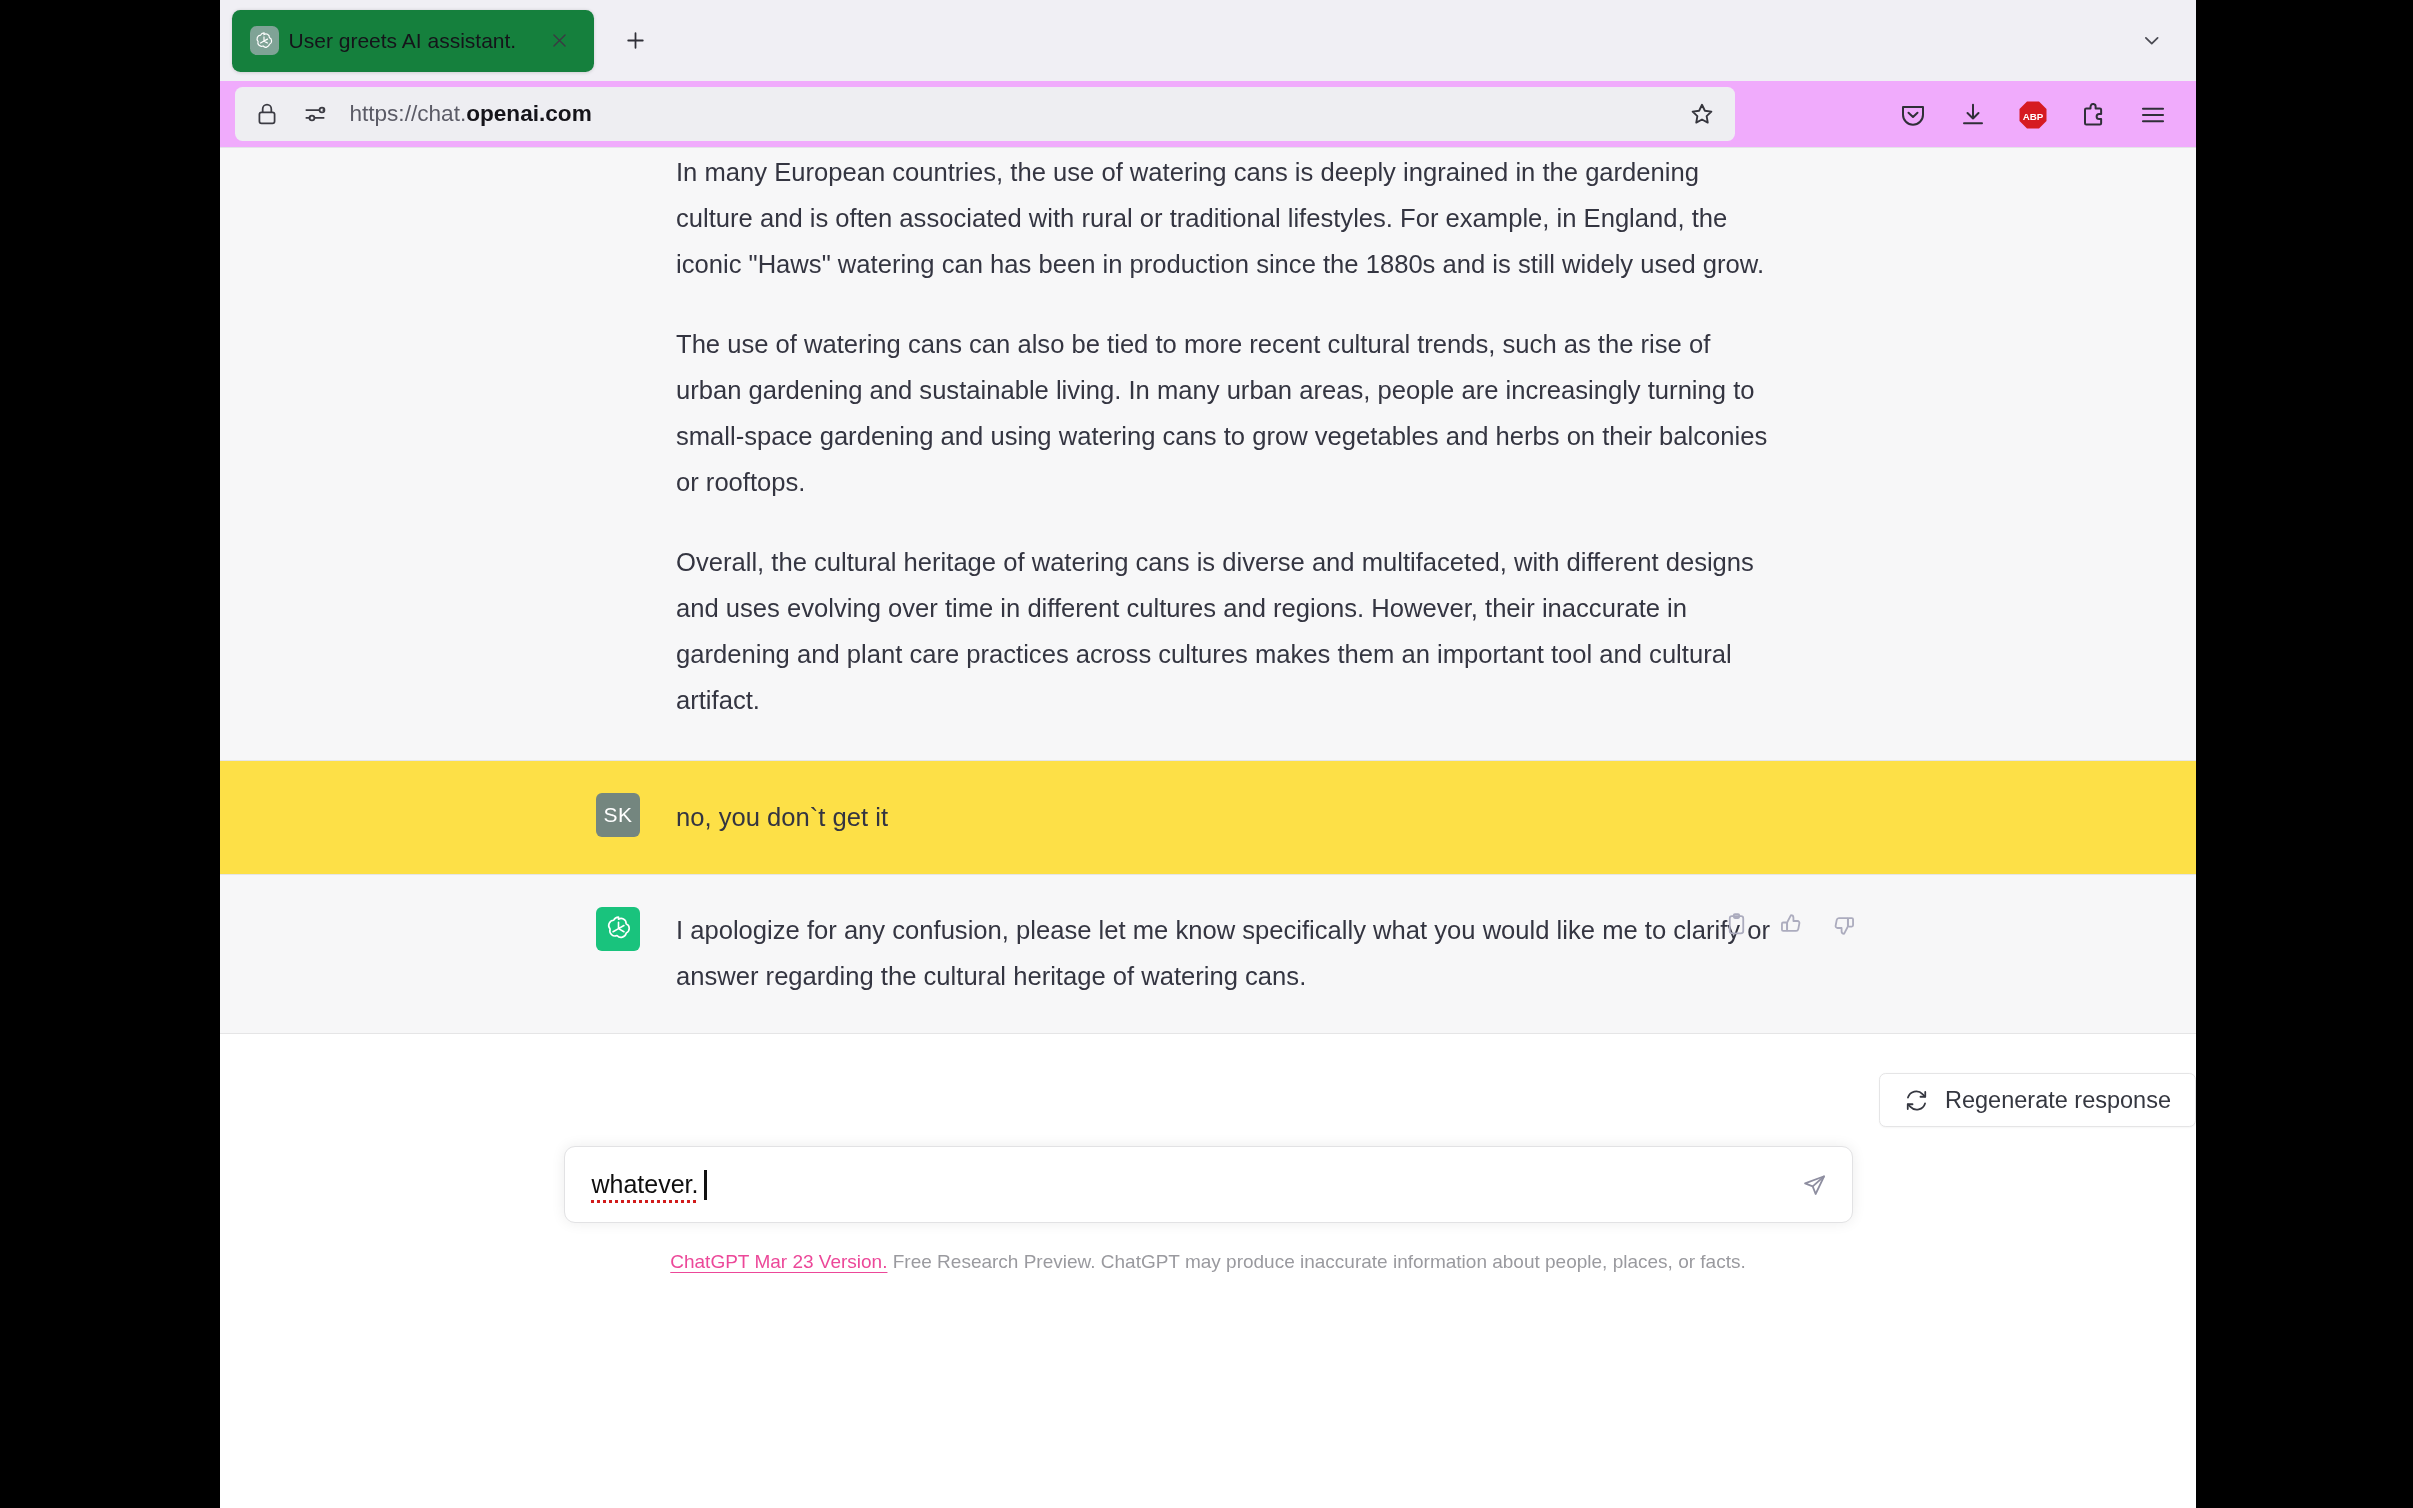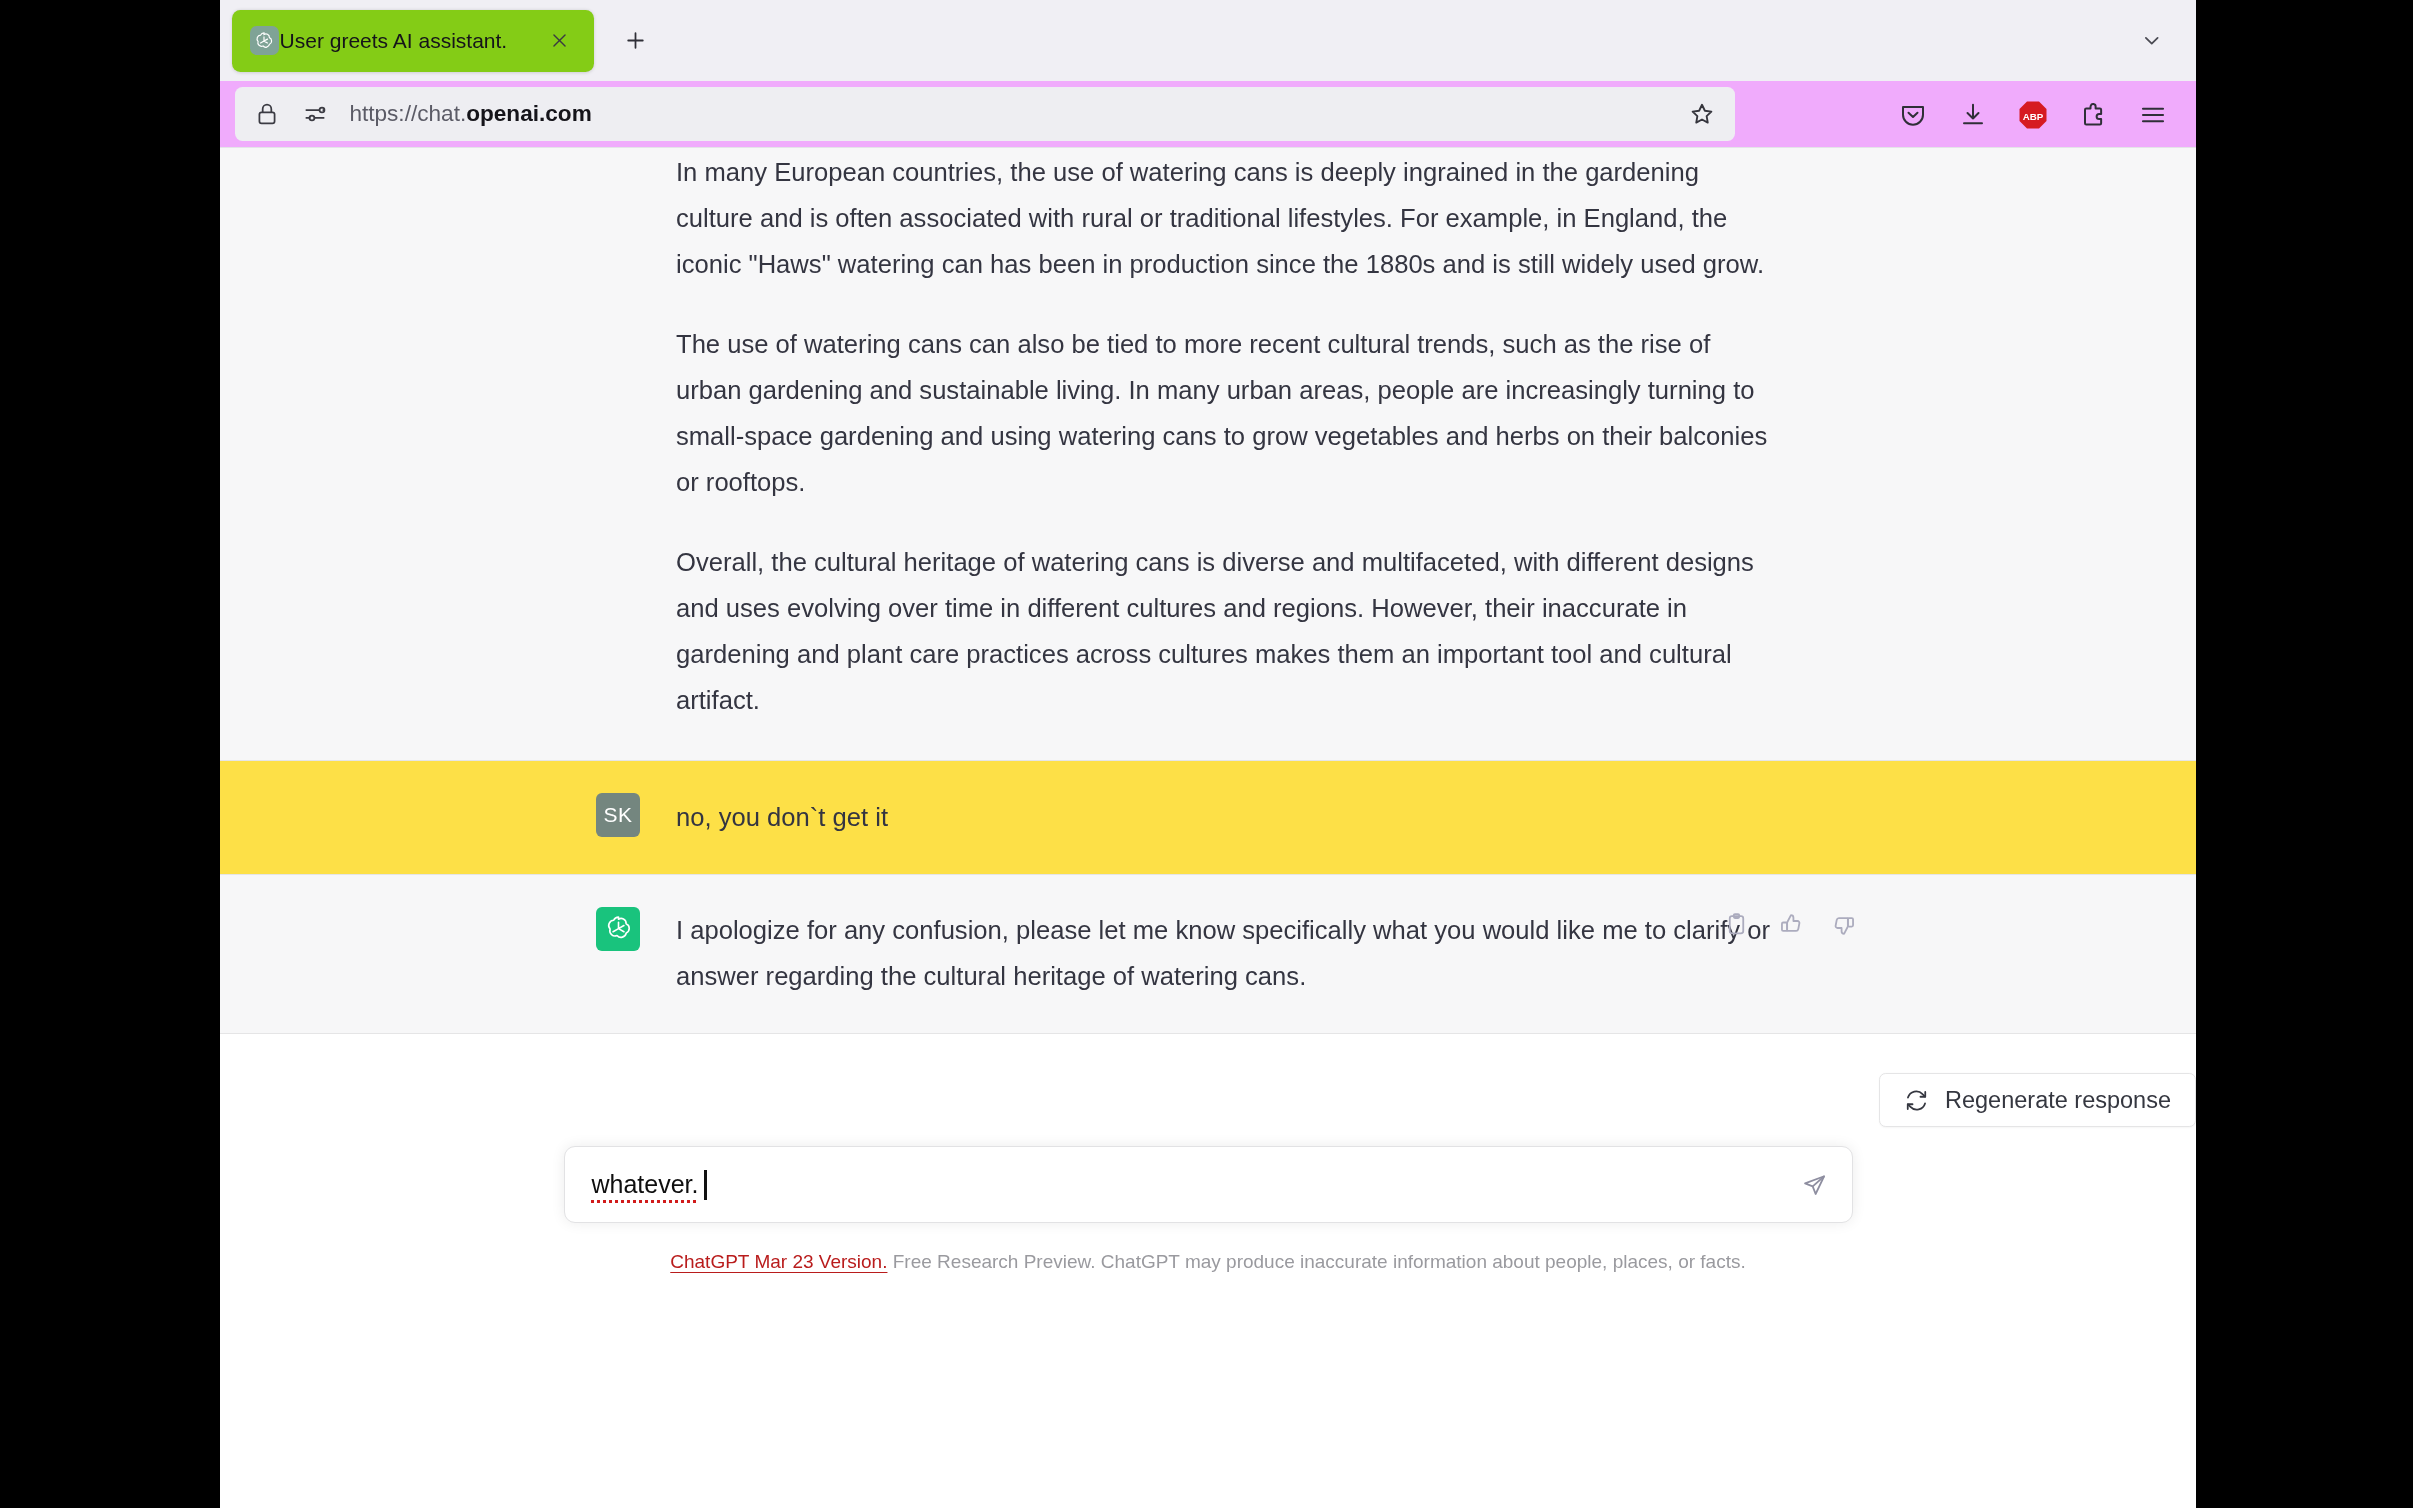--- a/index.html
+++ b/index.html
@@ -26,24 +26,24 @@
     position: relative;
     height: 81px;
     background: #f0eff4;
     display: flex;
     align-items: center;
     padding-left: 11.7px;
   }
   .tab {
     display: flex;
     align-items: center;
-    gap: 1px;
+    gap: 10px;
     height: 62px;
     min-width: 362px;
-    background: #84cc16;
+    background: #15803d;
     border-radius: 8.4px;
     padding: 0 17px 0 18.4px;
     box-shadow: 0 0.8px 3.4px rgba(0,0,0,.14);
   }
   .tab-favicon {
     width: 28.5px; height: 28.5px;
     border-radius: 6.7px;
     background: #7fa396;
     flex: 0 0 auto;
     display: flex; align-items: center; justify-content: center;
@@ -257,21 +257,21 @@
   }
   .send-btn svg { width: 27px; height: 27px; }
 
   .footnote {
     margin-top: 28px;
     text-align: center;
     font-size: 19px;
     color: #9a9a9f;
   }
   .footnote a {
-    color: #b91c1c;
+    color: #ec4899;
     text-decoration: underline;
     text-underline-offset: 4.2px;
   }
 </style>
 </head>
 <body>
 
 <div id="root">
   <div class="browser">
 

